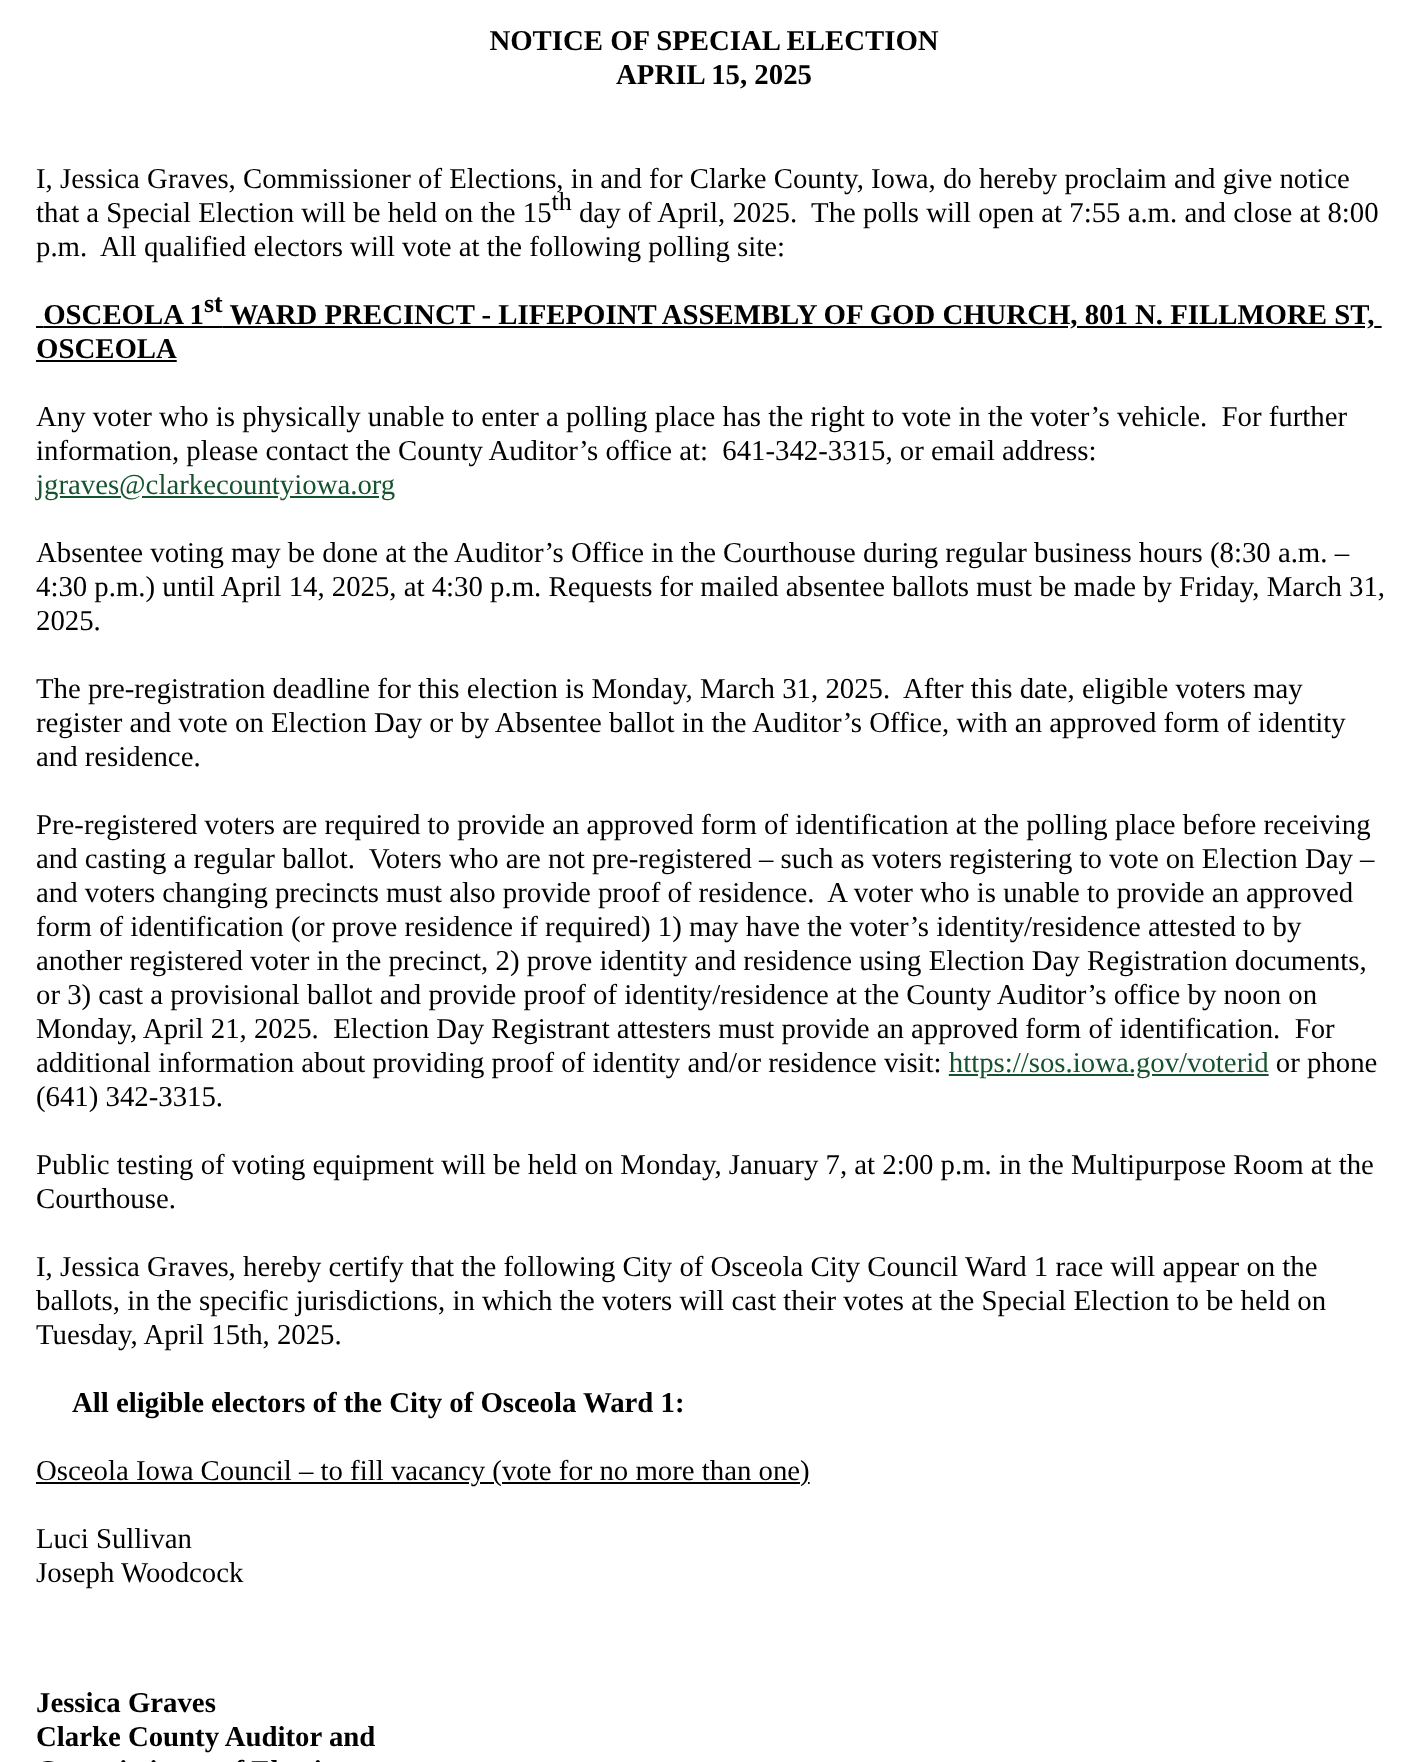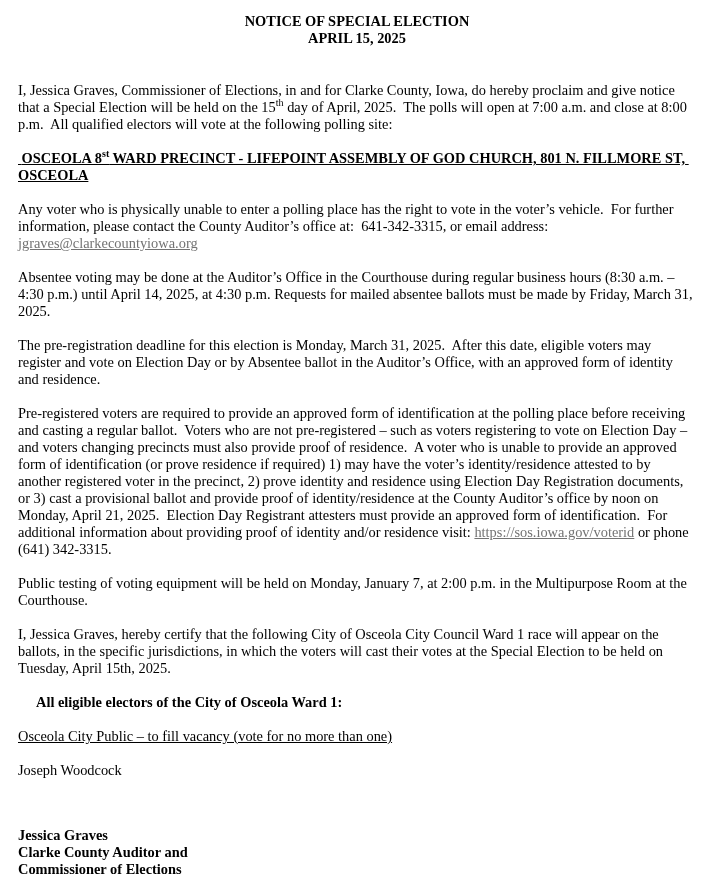--- a/index.html
+++ b/index.html
@@ -31,26 +31,26 @@
     white-space: pre-wrap;
     margin: 0 0 17px 0;
   }
   .precinct {
     font-weight: bold;
     text-decoration: underline;
     white-space: pre-wrap;
     margin: 0 0 17px 0;
   }
   sup {
-    font-size: 10px;
+    font-size: 13px;
     line-height: 0;
     vertical-align: super;
   }
   a.doc-link {
-    color: #737373;
+    color: #14532d;
     text-decoration: underline;
     cursor: pointer;
   }
   .bold-line {
     font-weight: bold;
     margin-left: 18px;
   }
   .underline-line {
     text-decoration: underline;
   }
@@ -65,41 +65,42 @@
 </head>
 <body>
 
 <div class="page">
 
   <div class="title-block">
     <div>NOTICE OF SPECIAL ELECTION</div>
     <div>APRIL 15, 2025</div>
   </div>
 
-  <p class="para"><span>I, Jessica Graves, Commissioner of Elections, in and for Clarke County, Iowa, do hereby proclaim and give notice that a Special Election will be held on the 15</span><sup>th</sup><span> day of April, 2025.  The polls will open at 7:00 a.m. and close at 8:00 p.m.  All qualified electors will vote at the following polling site:</span></p>
+  <p class="para"><span>I, Jessica Graves, Commissioner of Elections, in and for Clarke County, Iowa, do hereby proclaim and give notice that a Special Election will be held on the 15</span><sup>th</sup><span> day of April, 2025.  The polls will open at 7:55 a.m. and close at 8:00 p.m.  All qualified electors will vote at the following polling site:</span></p>
 
-  <p class="precinct"><span> OSCEOLA 8</span><sup>st</sup><span> WARD PRECINCT - LIFEPOINT ASSEMBLY OF GOD CHURCH, 801 N. FILLMORE ST, OSCEOLA</span></p>
+  <p class="precinct"><span> OSCEOLA 1</span><sup>st</sup><span> WARD PRECINCT - LIFEPOINT ASSEMBLY OF GOD CHURCH, 801 N. FILLMORE ST, OSCEOLA</span></p>
 
   <p class="para"><span>Any voter who is physically unable to enter a polling place has the right to vote in the voter’s vehicle.  For further information, please contact the County Auditor’s office at:  641-342-3315, or email address: </span><a class="doc-link">jgraves@clarkecountyiowa.org</a></p>
 
   <p class="para">Absentee voting may be done at the Auditor’s Office in the Courthouse during regular business hours (8:30 a.m. – 4:30 p.m.) until April 14, 2025, at 4:30 p.m. Requests for mailed absentee ballots must be made by Friday, March 31, 2025.</p>
 
   <p class="para">The pre-registration deadline for this election is Monday, March 31, 2025.  After this date, eligible voters may register and vote on Election Day or by Absentee ballot in the Auditor’s Office, with an approved form of identity and residence.</p>
 
   <p class="para"><span>Pre-registered voters are required to provide an approved form of identification at the polling place before receiving and casting a regular ballot.  Voters who are not pre-registered – such as voters registering to vote on Election Day – and voters changing precincts must also provide proof of residence.  A voter who is unable to provide an approved form of identification (or prove residence if required) 1) may have the voter’s identity/residence attested to by another registered voter in the precinct, 2) prove identity and residence using Election Day Registration documents, or 3) cast a provisional ballot and provide proof of identity/residence at the County Auditor’s office by noon on Monday, April 21, 2025.  Election Day Registrant attesters must provide an approved form of identification.  For additional information about providing proof of identity and/or residence visit: </span><a class="doc-link">https://sos.iowa.gov/voterid</a><span> or phone (641) 342-3315.</span></p>
 
   <p class="para">Public testing of voting equipment will be held on Monday, January 7, at 2:00 p.m. in the Multipurpose Room at the Courthouse.</p>
 
   <p class="para">I, Jessica Graves, hereby certify that the following City of Osceola City Council Ward 1 race will appear on the ballots, in the specific jurisdictions, in which the voters will cast their votes at the Special Election to be held on Tuesday, April 15th, 2025.</p>
 
   <p class="para bold-line">All eligible electors of the City of Osceola Ward 1:</p>
 
-  <p class="para underline-line">Osceola City Public – to fill vacancy (vote for no more than one)</p>
+  <p class="para underline-line">Osceola Iowa Council – to fill vacancy (vote for no more than one)</p>
 
   <div class="candidates">
+    <div>Luci Sullivan</div>
     <div>Joseph Woodcock</div>
   </div>
 
   <div class="spacer-sm"></div>
 
   <div class="signature-block">
     <div>Jessica Graves</div>
     <div>Clarke County Auditor and</div>
     <div>Commissioner of Elections</div>
   </div>

